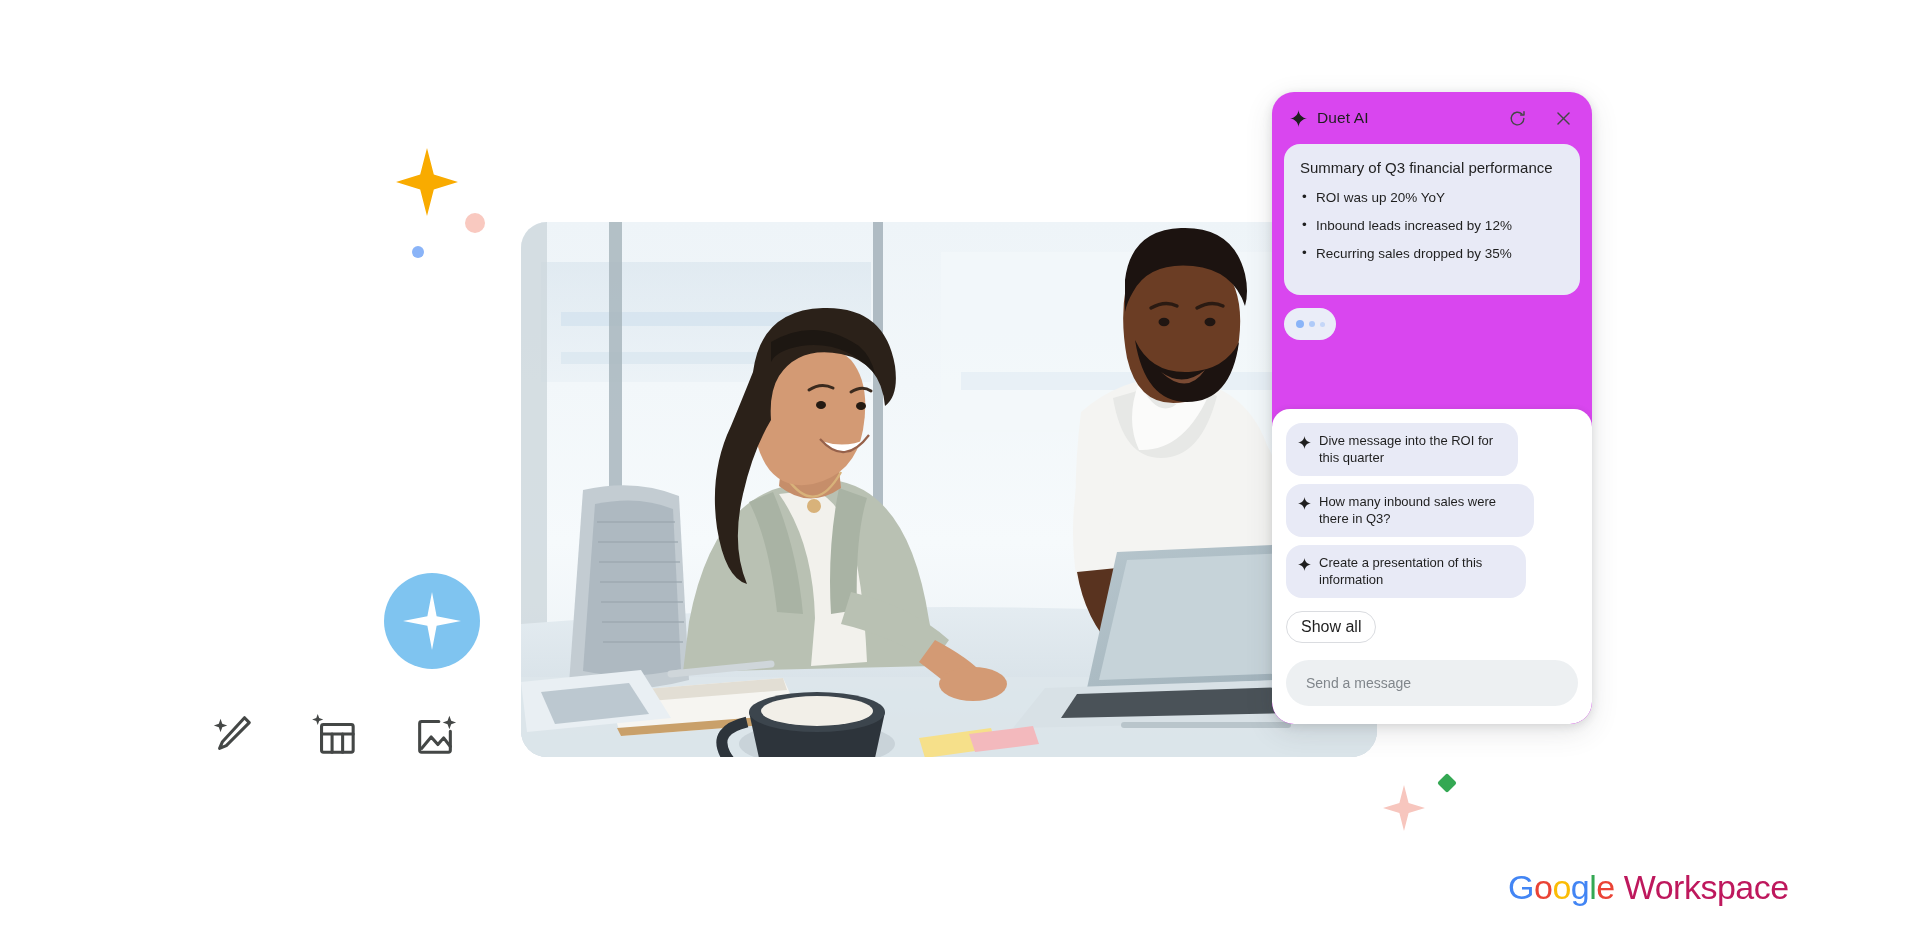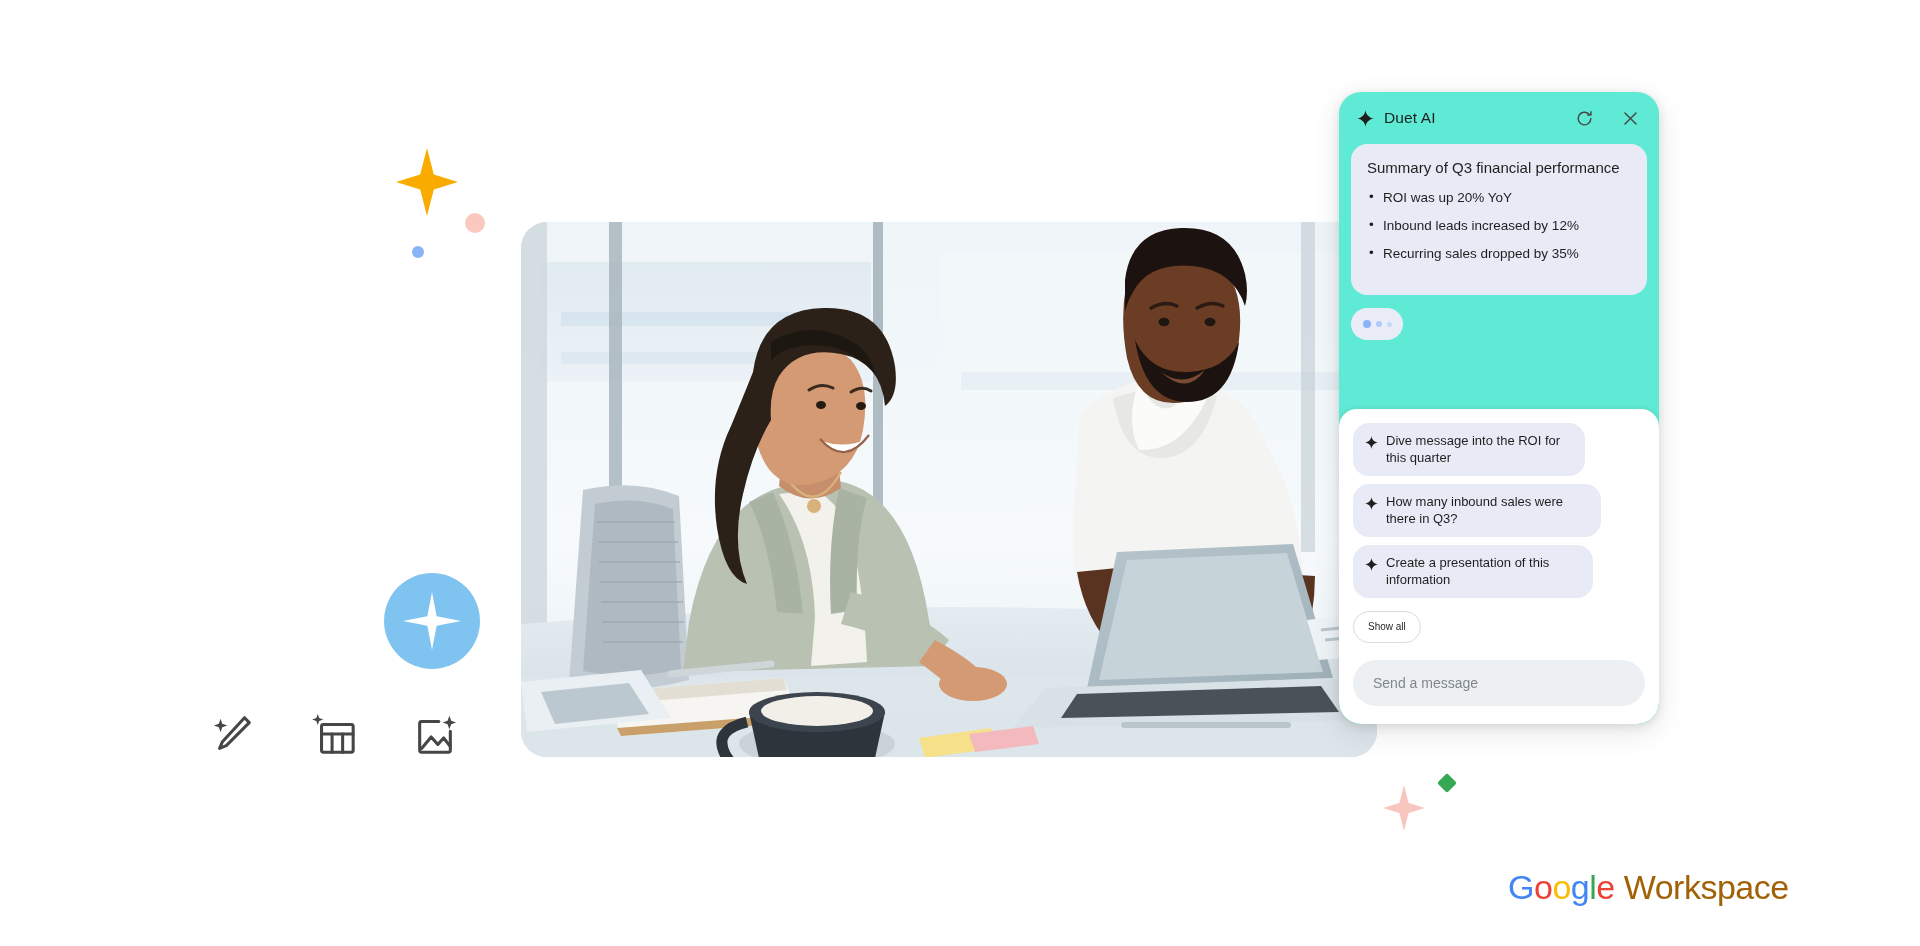--- a/index.html
+++ b/index.html
@@ -108,23 +108,23 @@
     width: 856px; height: 535px;
     border-radius: 26px;
     overflow: hidden;
     background: #e7edf1;
   }
   #hero-photo svg { display: block; width: 100%; height: 100%; }
 
   
   #duet-panel {
     position: absolute;
-    left: 1339px; top: 92px;
+    left: 1272px; top: 92px;
     width: 320px; height: 632px;
-    background: #5eead4;
+    background: #d946ef;
     border-radius: 22px;
     box-shadow: 0 2px 10px rgba(60,64,67,.14), 0 8px 28px rgba(60,64,67,.13);
     display: flex;
     flex-direction: column;
     overflow: hidden;
   }
 
   
   #panel-header {
     height: 52px;
@@ -229,21 +229,21 @@
   .chip:nth-of-type(2) { width: 248px; }
   .chip:nth-of-type(3) { width: 240px; }
 
   #show-all-btn {
     display: inline-block;
     margin-top: 5px;
     padding: 7px 14px 8px 14px;
     border: 1px solid #dadce0;
     border-radius: 16px;
     background: #ffffff;
-    font-size: 10px;
+    font-size: 16px;
     color: #1f1f1f;
     font-family: "Liberation Sans", sans-serif;
     cursor: pointer;
     line-height: 15px;
   }
 
   #message-input {
     margin-top: 17px;
     height: 46px;
     background: #EDF0F2;
@@ -267,21 +267,21 @@
     font-size: 34px;
     letter-spacing: -0.5px;
     white-space: nowrap;
   }
   #gw-logo .g1 { color: #4285F4; }
   #gw-logo .o1 { color: #EA4335; }
   #gw-logo .o2 { color: #FBBC05; }
   #gw-logo .g2 { color: #4285F4; }
   #gw-logo .l1 { color: #34A853; }
   #gw-logo .e1 { color: #EA4335; }
-  #gw-logo .ws { color: #a16207; margin-left: 9px; }
+  #gw-logo .ws { color: #be185d; margin-left: 9px; }
 </style>
 </head>
 <body>
 
 <div id="stage">
 
   <div class="deco star4" id="star-yellow"></div>
   <div class="deco dot" id="dot-pink-top"></div>
   <div class="deco dot" id="dot-blue-small"></div>
 

